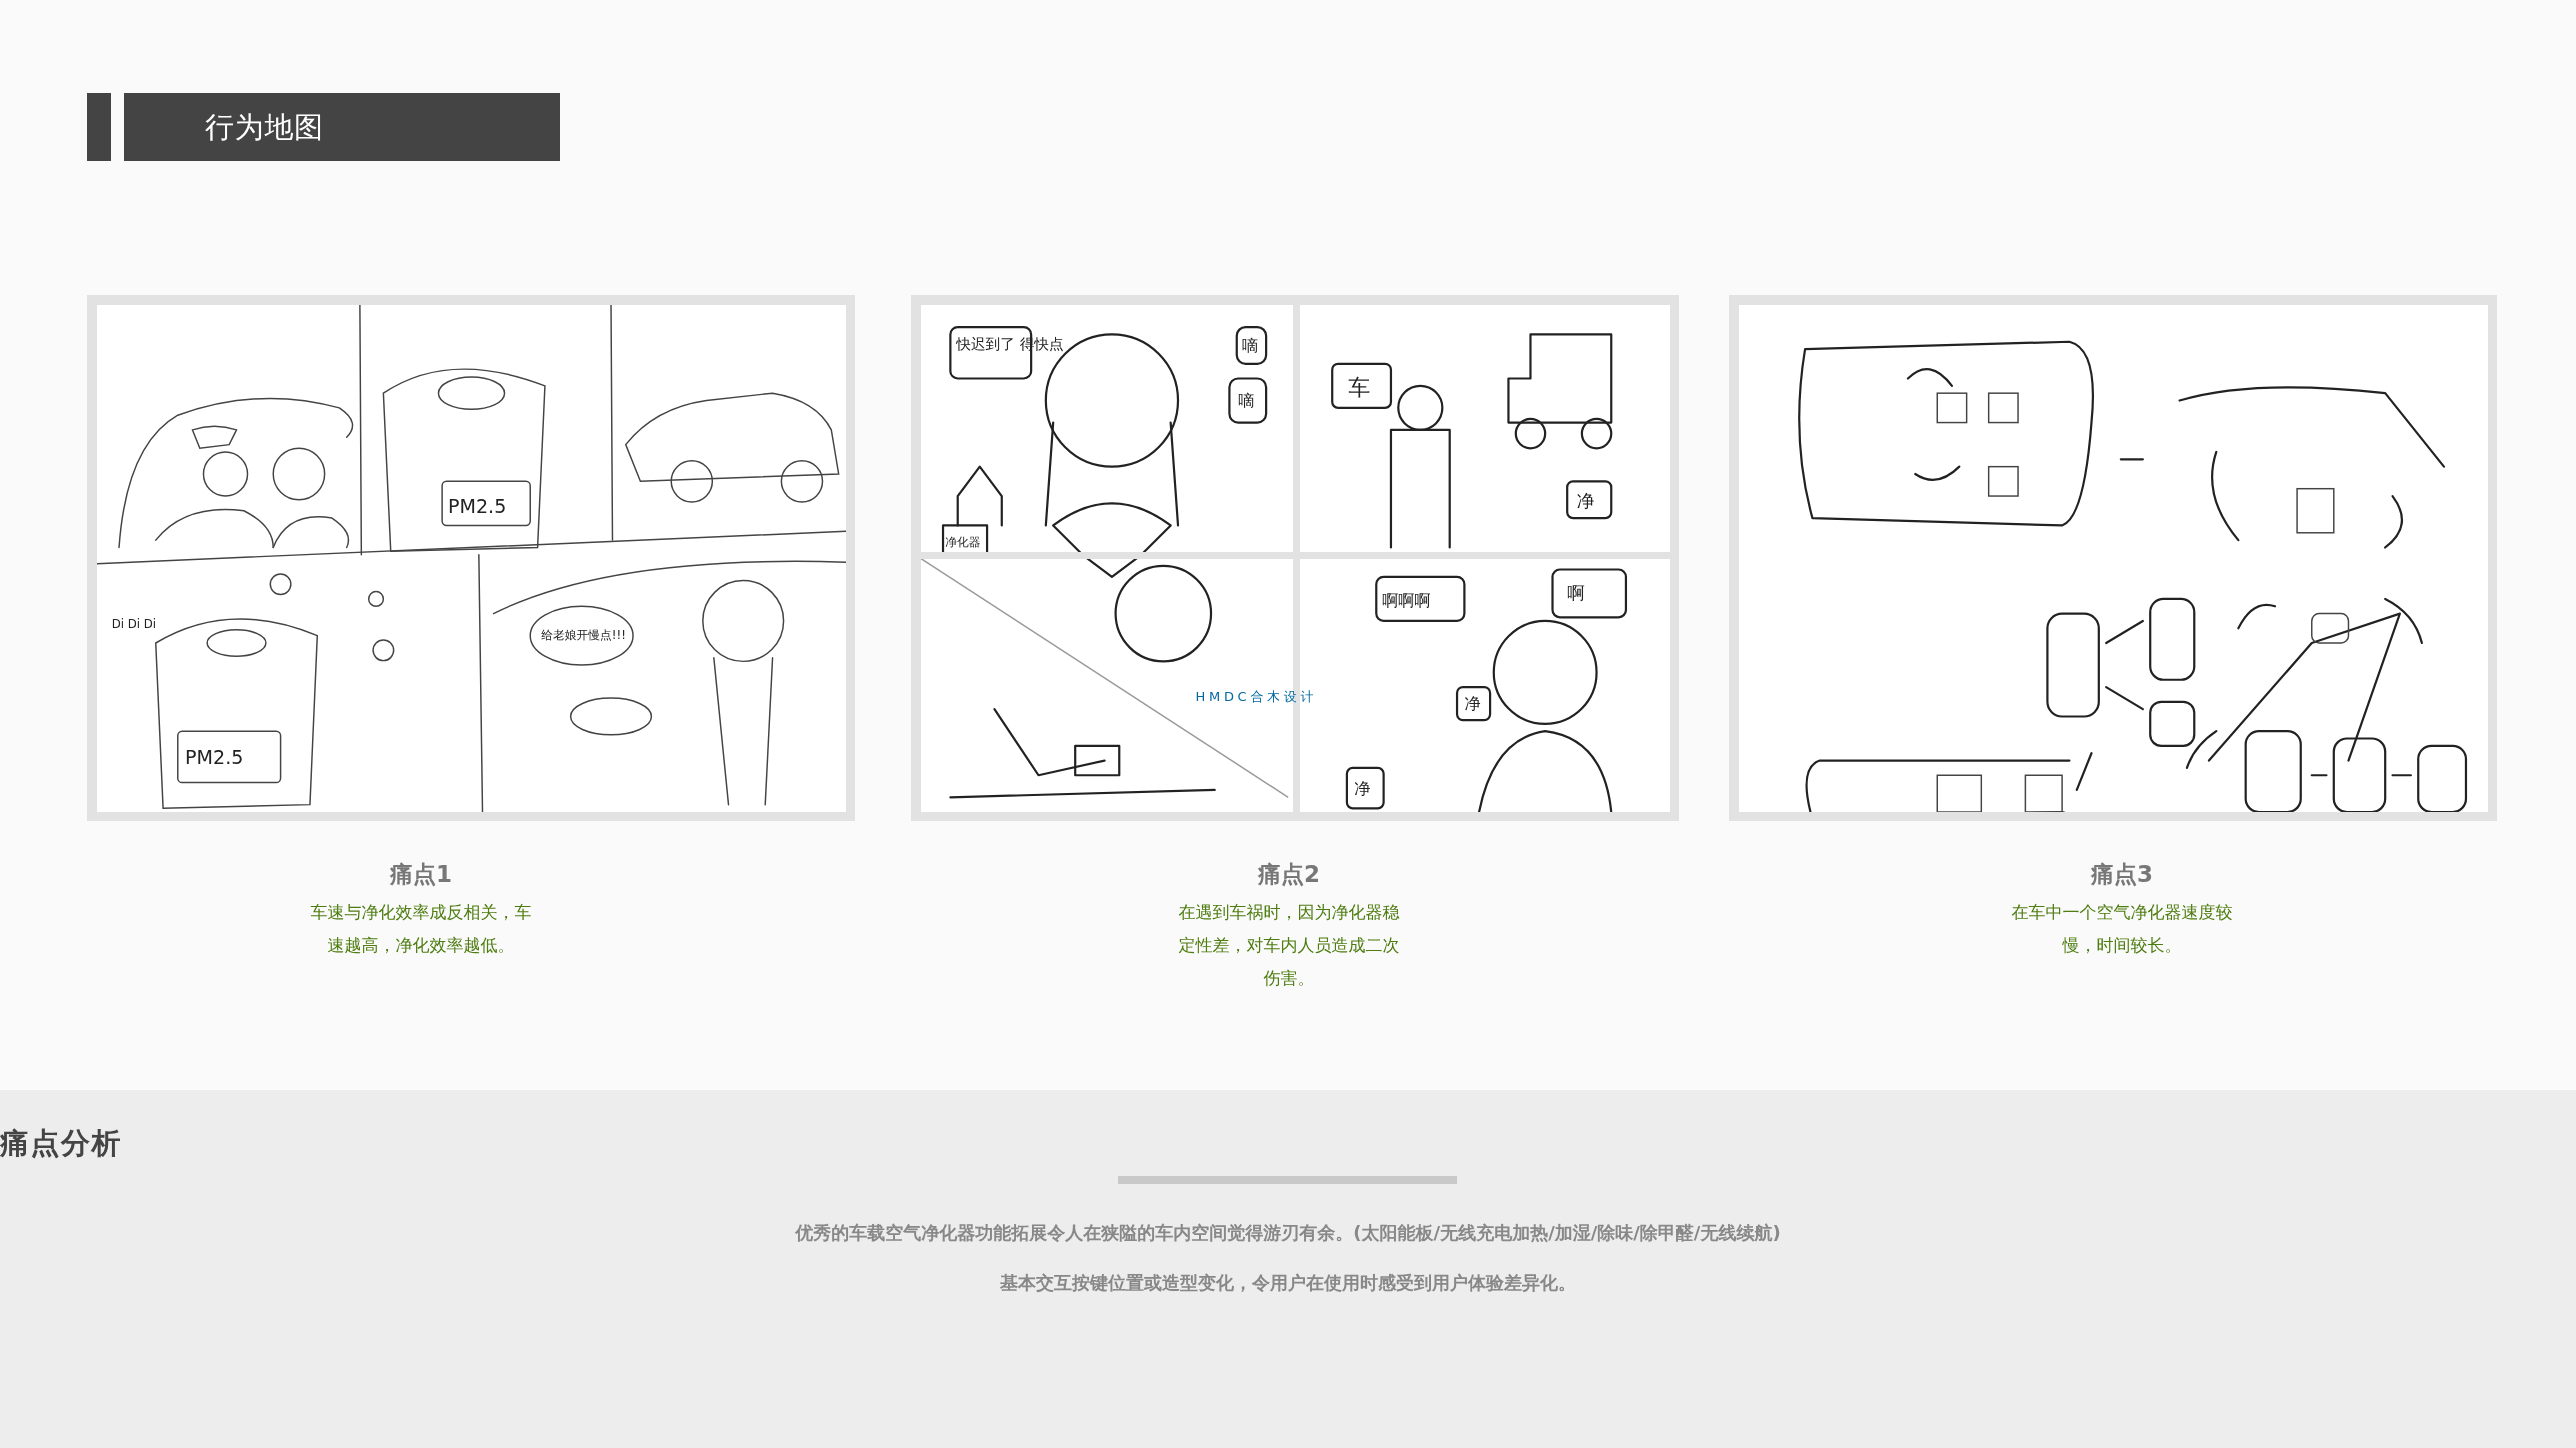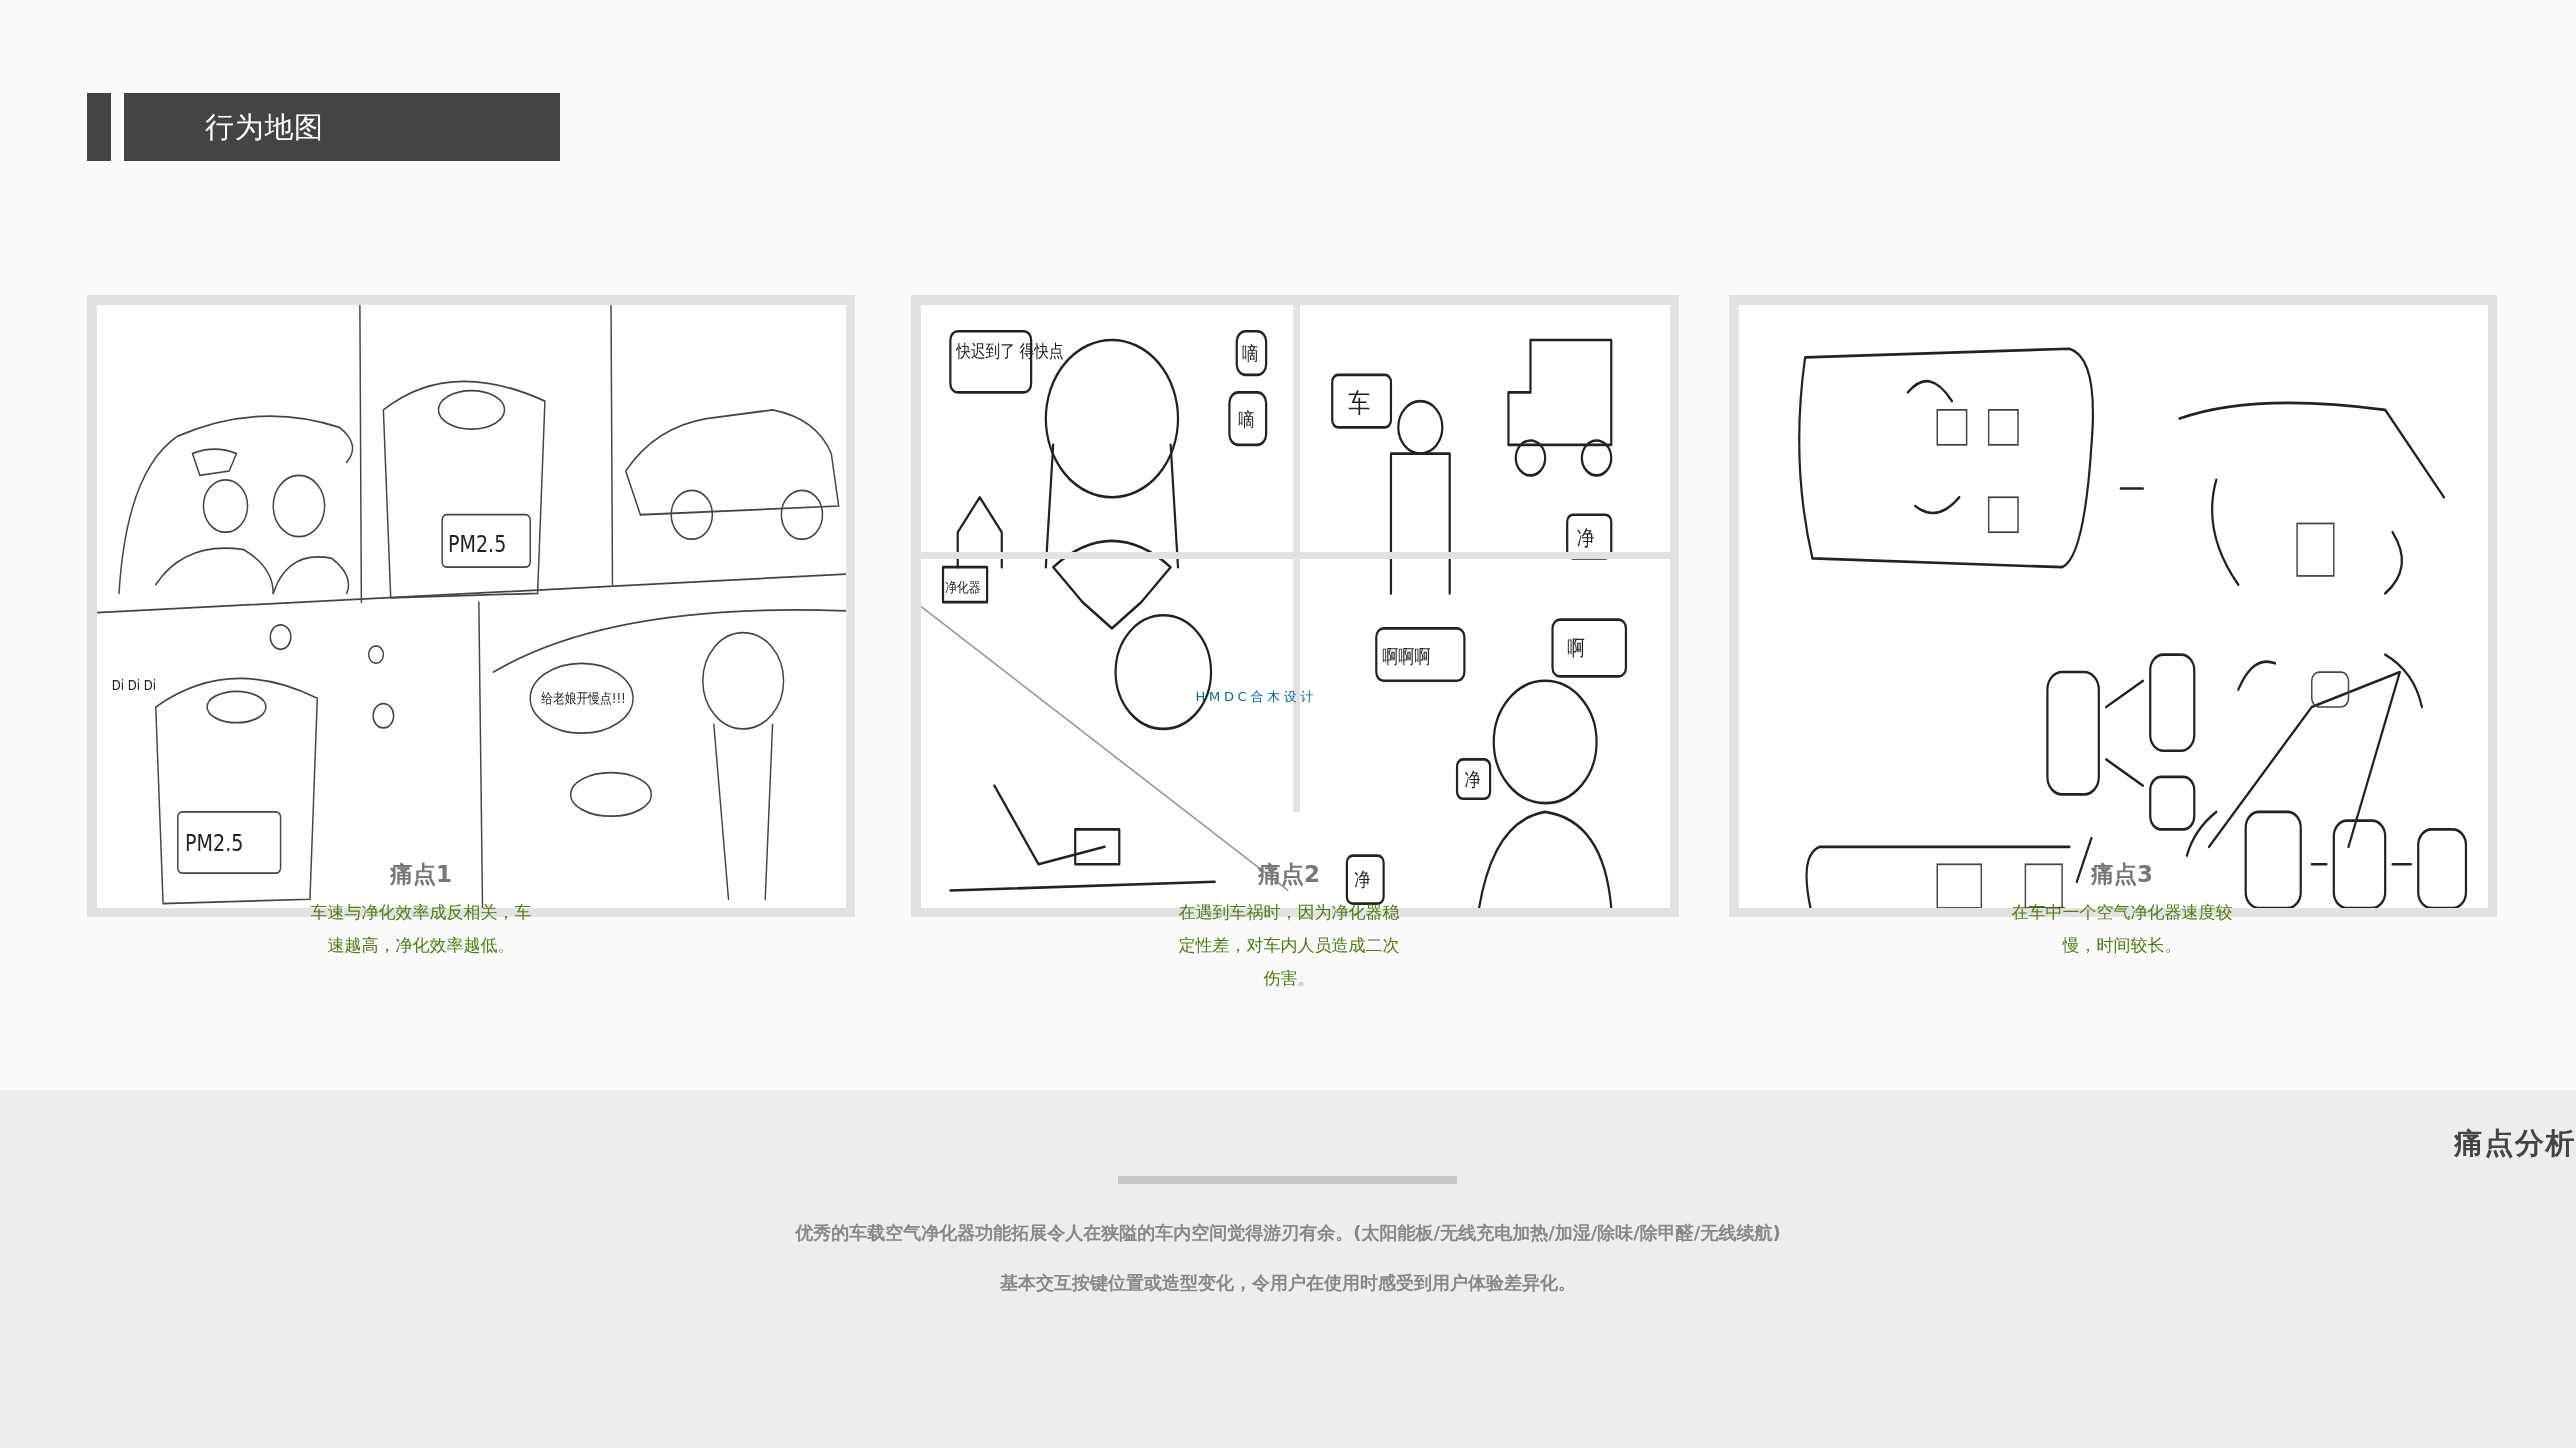--- a/index.html
+++ b/index.html
@@ -11,21 +11,21 @@
   }
   .section-header { position: absolute; left: 87px; top: 93px; height: 68px; }
   .section-header .accent { position: absolute; left: 0; top: 0; width: 24px; height: 68px; background: #444444; }
   .section-header .bar { position: absolute; left: 37px; top: 0; width: 436px; height: 68px; background: #444444; }
   .section-header .title {
     position: absolute; left: 81px; top: 0; line-height: 68px;
     font-size: 29px; color: #ffffff; white-space: nowrap; letter-spacing: 0.7px;
   }
 
   .frame {
-    position: absolute; top: 295px; width: 768px; height: 622px;
+    position: absolute; top: 295px; width: 768px; height: 526px;
     background: #e2e2e2; padding: 9.5px;
   }
   .frame .canvas { position: relative; width: 100%; height: 100%; background: #ffffff; overflow: hidden; }
   .frame svg { position: absolute; left: 0; top: 0; width: 100%; height: 100%; }
   #frame-1 { left: 87px; }
   #frame-2 { left: 911px; }
   #frame-3 { left: 1729px; }
   .divider-v, .divider-h { position: absolute; background: #e2e2e2; }
 
   .watermark {
@@ -36,21 +36,21 @@
 
   .caption { position: absolute; top: 855px; width: 308px; text-align: center; }
   .caption .cap-title { font-size: 23px; color: #777777; font-weight: bold; line-height: 38px; }
   .caption .cap-desc { font-size: 17px; color: #4d7c0f; line-height: 33px; margin-top: 2.9px; }
   #caption-1 { left: 267px; width: 308px; }
   #caption-2 { left: 1131px; width: 316px; }
   #caption-3 { left: 1964px; width: 316px; }
 
   .analysis-band { position: absolute; left: 0; top: 1090px; width: 2576px; height: 358px; background: #ededed; }
   .analysis-title {
-    position: absolute; left: 0; top: 1124px; width: 2576px; text-align: right;
+    position: absolute; left: 0; top: 1124px; width: 2576px; text-align: left;
     font-size: 29px; font-weight: bold; color: #444444; line-height: 38px; letter-spacing: 1.5px;
   }
   .analysis-divider { position: absolute; left: 1118px; top: 1176px; width: 339px; height: 8px; background: #c9c9c9; }
   .analysis-lines { position: absolute; left: 0; top: 1208px; width: 2576px; text-align: center; }
   .analysis-lines .line { font-size: 18px; color: #888888; line-height: 50px; font-weight: bold; white-space: nowrap; }
 
   .sk { fill: none; stroke: #222; stroke-width: 3; stroke-linecap: round; stroke-linejoin: round; }
   .sk-thin { fill: none; stroke: #444; stroke-width: 2; stroke-linecap: round; }
   .sk-light { fill: none; stroke: #999; stroke-width: 2; }
   .sk-text { font-family: "DejaVu Sans", sans-serif; fill: #222; }

